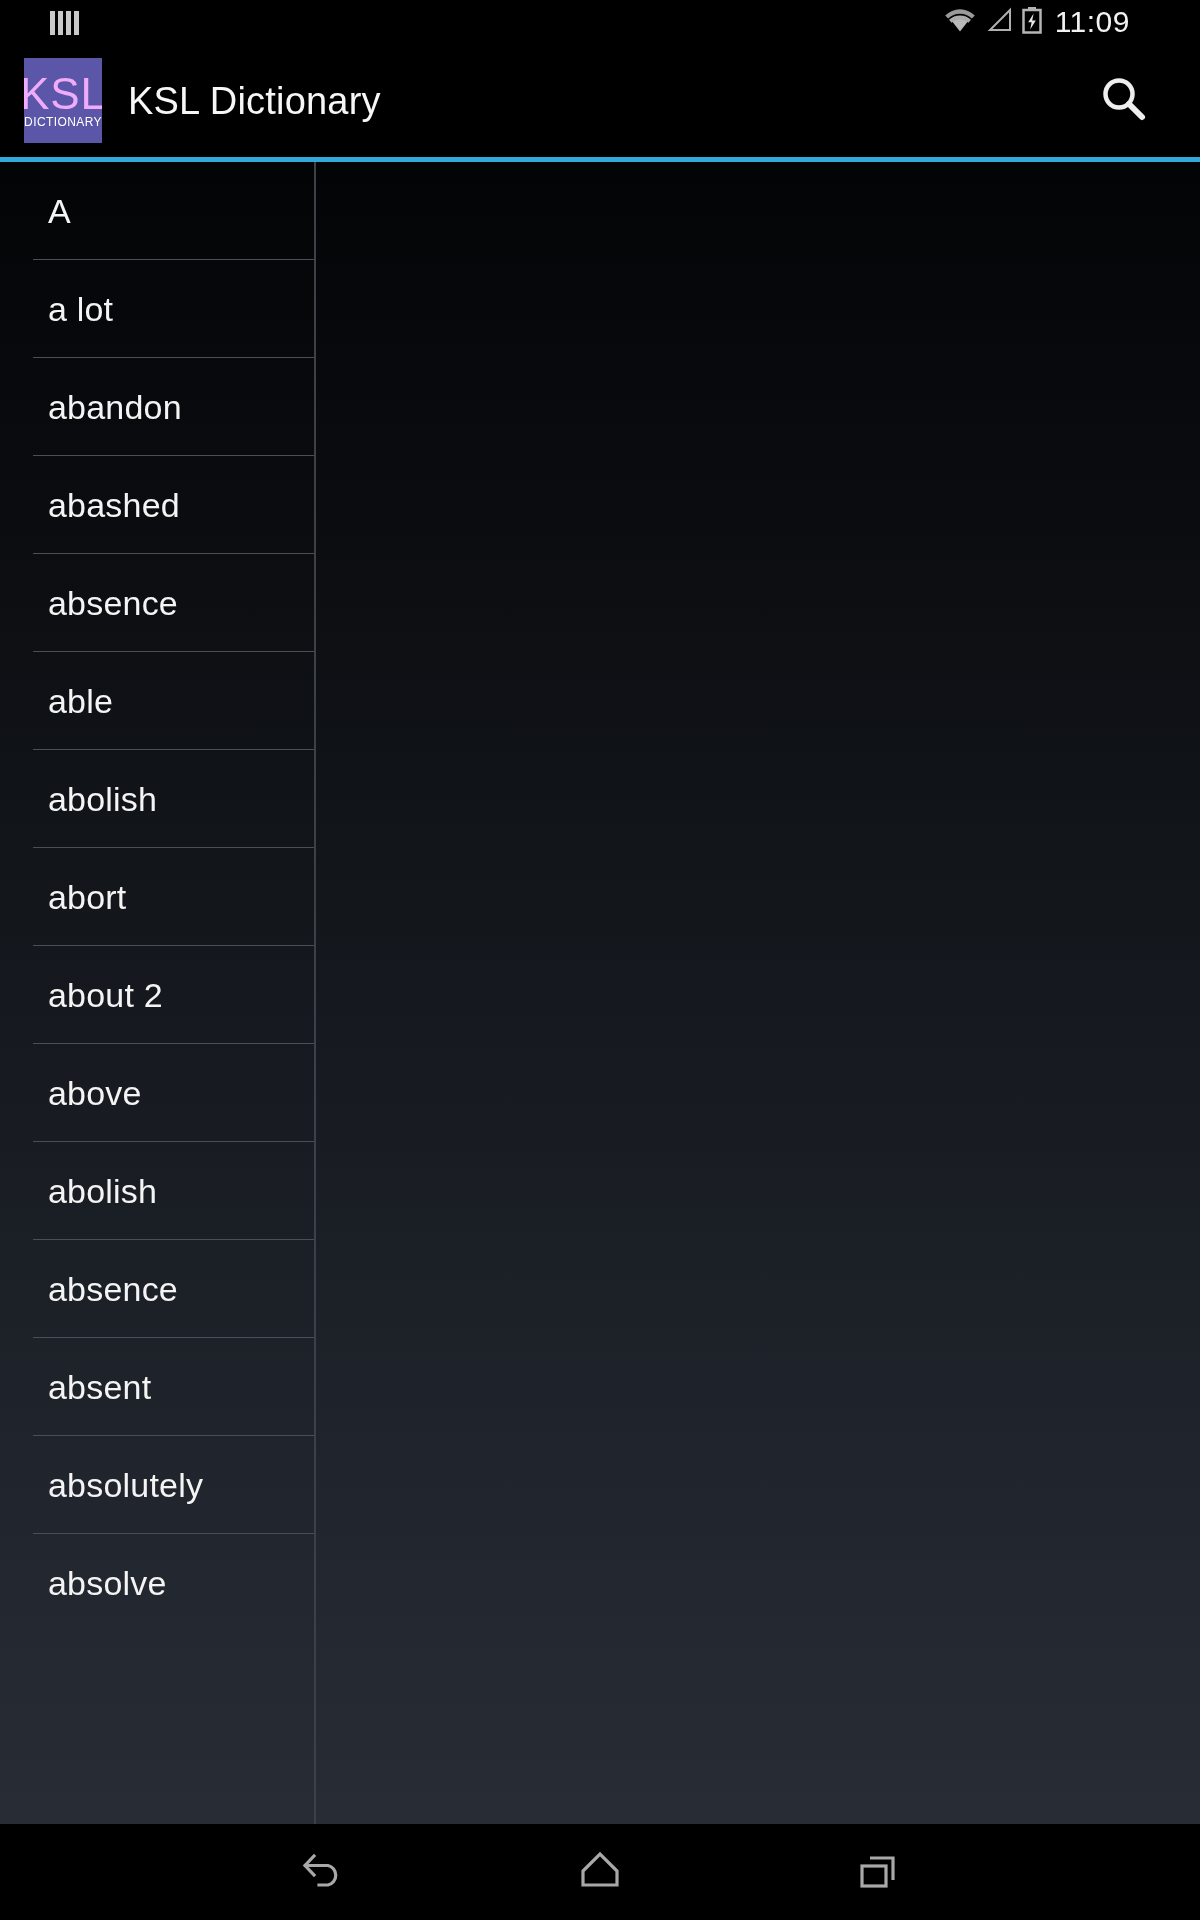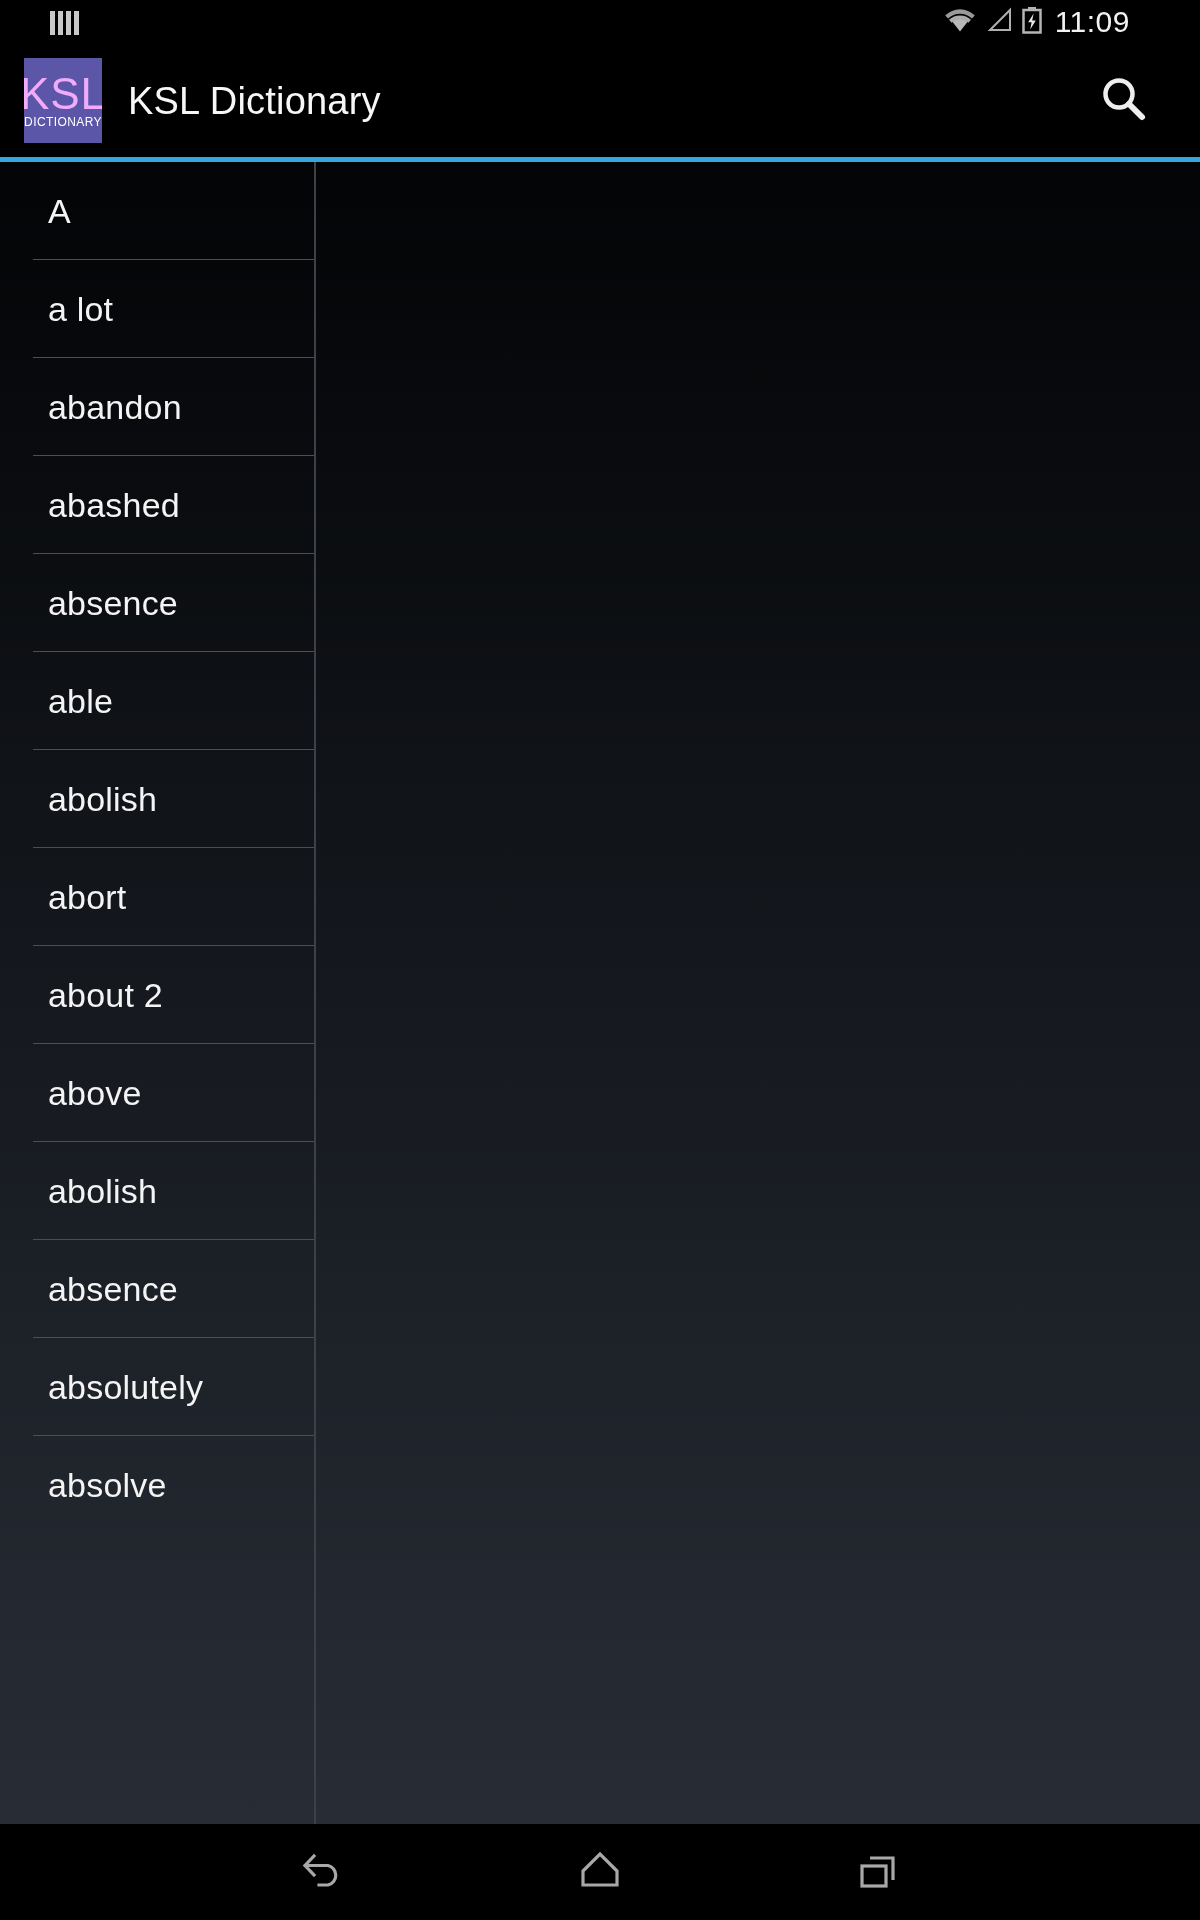--- a/index.html
+++ b/index.html
@@ -310,20 +310,24 @@
         </div>
         <div class="list-item">
           <span class="label">abolish</span>
           <span class="divider"></span>
         </div>
         <div class="list-item">
           <span class="label">absence</span>
           <span class="divider"></span>
         </div>
         <div class="list-item">
+          <span class="label">absent</span>
+          <span class="divider"></span>
+        </div>
+        <div class="list-item">
           <span class="label">absolutely</span>
           <span class="divider"></span>
         </div>
         <div class="list-item">
           <span class="label">absolve</span>
         </div>
       </div>
 
     <div id="detail-pane"></div>
 

